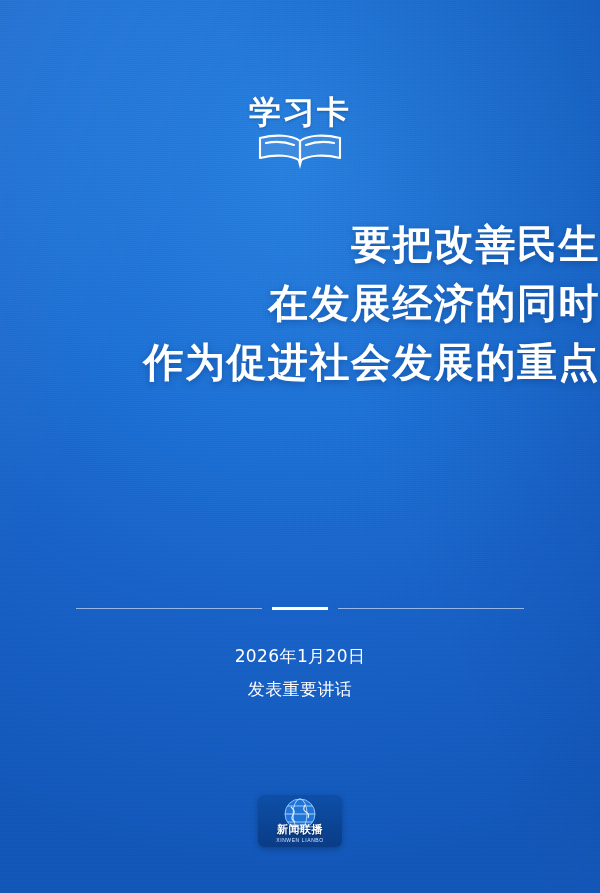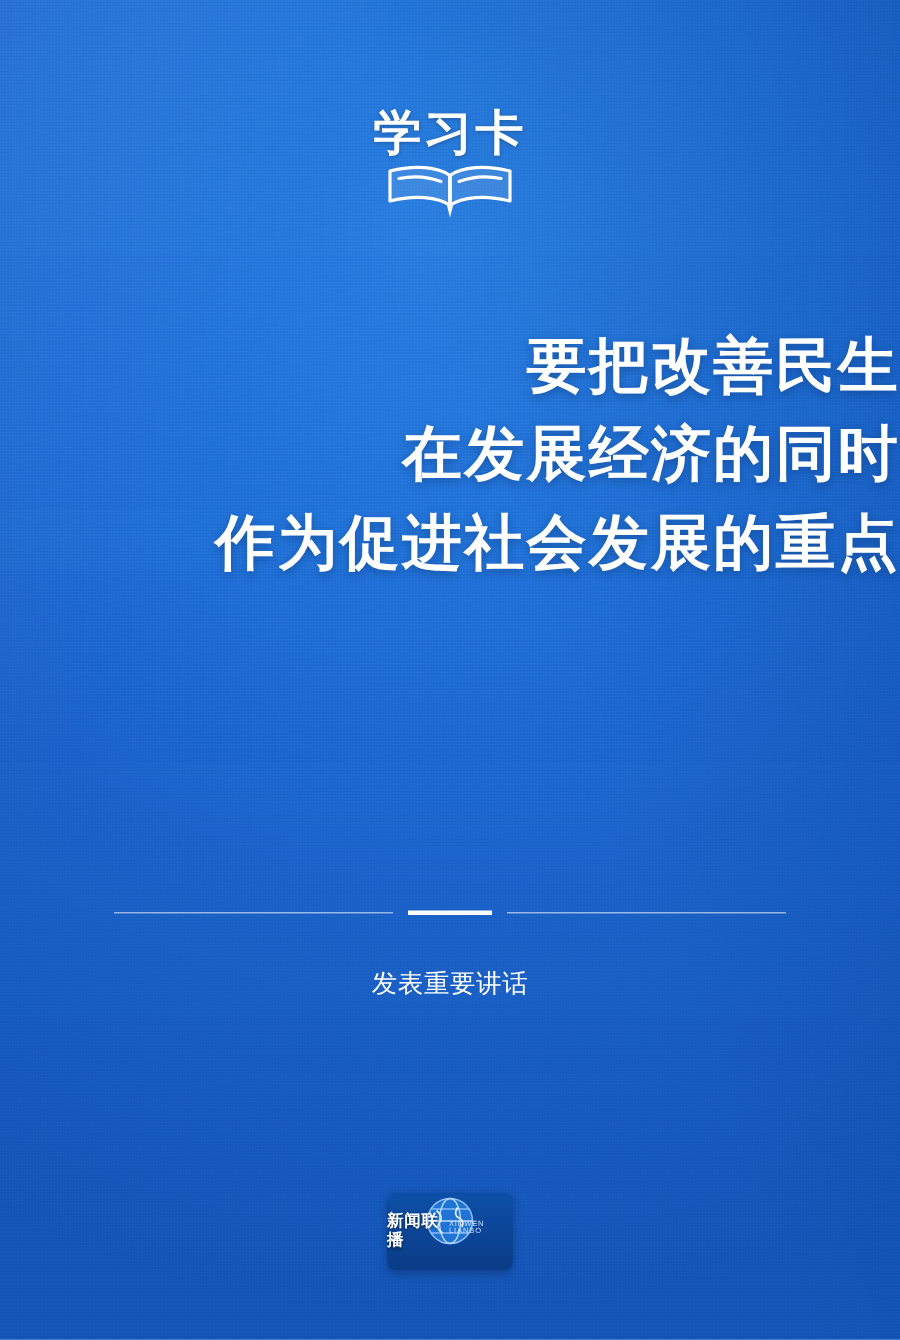--- a/index.html
+++ b/index.html
@@ -59,20 +59,21 @@
     align-items: center;
   }
   .logo-text {
     font-family: "DejaVu Serif", "Liberation Serif", serif;
     font-size: 32px;
     font-weight: bold;
     color: #ffffff;
     letter-spacing: 2px;
     line-height: 1;
     text-shadow: 0 1px 3px rgba(0,0,0,0.25);
+    margin-top: 24px;
   }
   .logo-book {
     margin-top: 3px;
   }
 
   
   .headline {
     position: absolute;
     top: 215px;
     left: 0;
@@ -145,21 +146,21 @@
   }
   .badge {
     position: relative;
     width: 84px;
     height: 52px;
     border-radius: 6px;
     background: linear-gradient(180deg, #0d4fa8 0%, #0a3c86 100%);
     box-shadow: 0 2px 6px rgba(0,0,0,0.25);
     overflow: hidden;
     display: flex;
-    flex-direction: row;
+    flex-direction: column;
     align-items: center;
     justify-content: flex-end;
   }
   .badge .globe {
     position: absolute;
     top: 2px;
     left: 50%;
     transform: translateX(-50%);
   }
   .badge .badge-cn {
@@ -210,20 +211,21 @@
     <div class="line">作为促进社会发展的重点</div>
   </div>
 
   <div class="divider layer">
     <div class="bar-side"></div>
     <div class="bar-mid"></div>
     <div class="bar-side"></div>
   </div>
 
   <div class="caption layer">
+    <div class="cap-line cap-date">2026年1月20日</div>
     <div class="cap-line">发表重要讲话</div>
   </div>
 
   <div class="badge-wrap layer">
     <div class="badge">
       <span class="globe">
         <svg width="44" height="34" viewBox="0 0 44 34" aria-hidden="true">
           <circle cx="22" cy="17" r="15" fill="#1f74d6" stroke="#8fc2ff" stroke-width="1"></circle>
           <ellipse cx="22" cy="17" rx="7" ry="15" fill="none" stroke="#bcdcff" stroke-width="0.9"></ellipse>
           <path d="M7 17 H37" stroke="#bcdcff" stroke-width="0.9" fill="none"></path>

